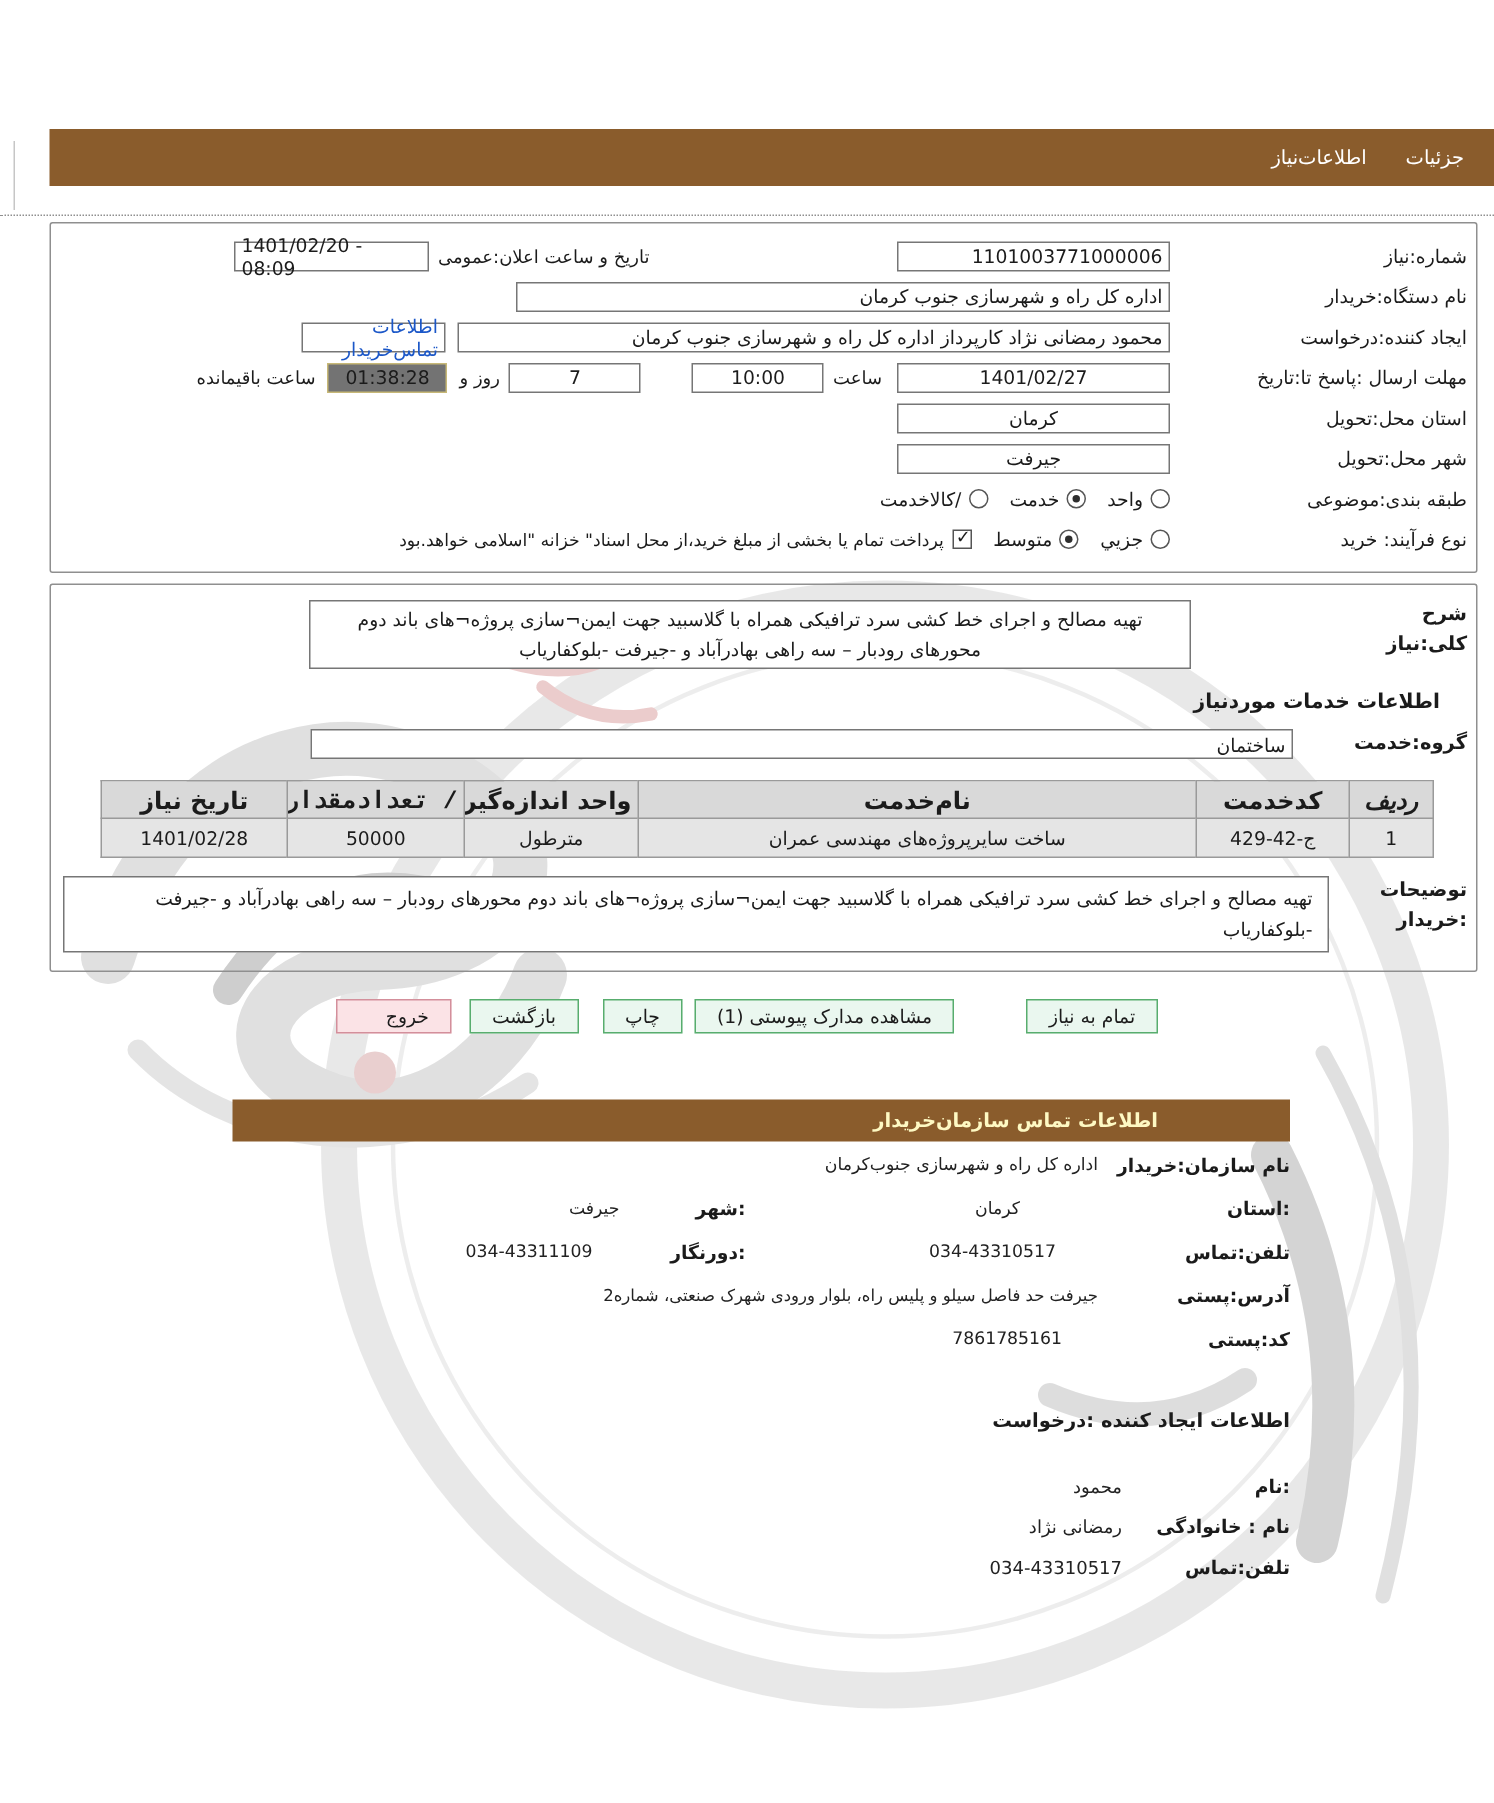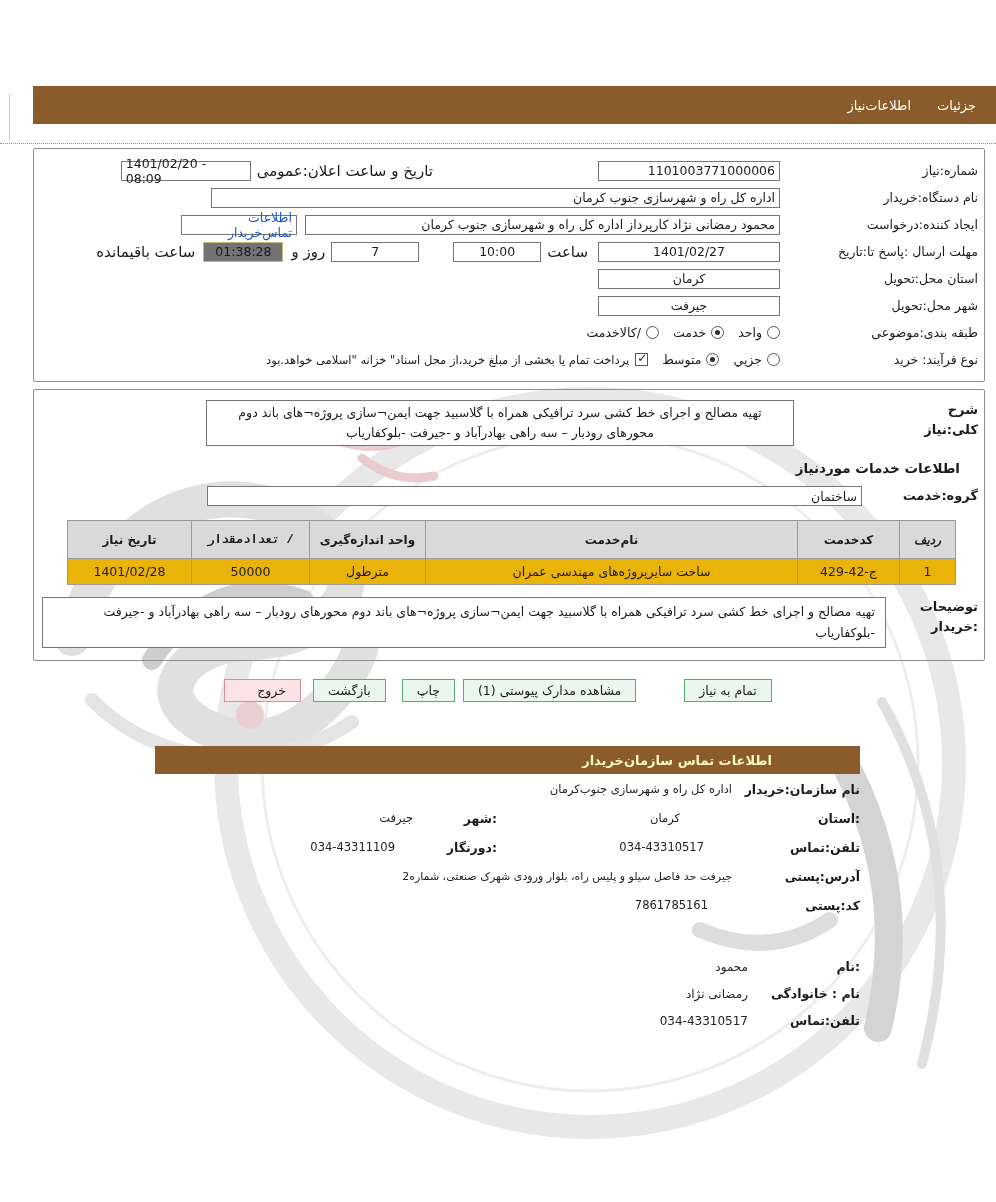--- a/index.html
+++ b/index.html
@@ -12,27 +12,27 @@
   .dotline{position:absolute;top:57px;left:0;width:100%;border-top:1px dotted #8f8f8f;}
 
   .tabbar{margin:86px 0 0 33px;height:38px;background:#8a5c2c;display:flex;align-items:center;
           gap:26px;padding-right:20px;color:#fff;font-size:13px;}
   .tab{cursor:pointer;}
 
   .panel{border:1px solid #8f8f8f;border-radius:2px;margin:0 11px 0 33px;background:transparent;}
   .p1{margin-top:24px;padding:8px 6px;}
   .frow{display:flex;align-items:center;height:27px;}
   .flabel{width:198px;flex:none;font-size:12.5px;text-align:right;padding-left:8px;}
-  .flabel2{font-size:15px;text-align:right;}
+  .flabel2{font-size:12px;text-align:right;}
   .ibox{height:20px;border:1px solid #767676;background:#fff;font-size:12.5px;
         display:flex;align-items:center;padding:0 4px;flex:none;}
   .ibox.center{justify-content:center;}
   .ltr{direction:ltr;unicode-bidi:embed;}
-  .w182{width:182px;}.w130{width:130px;}.w545{width:569px;}.w475{width:475px;}
-  .w108{width:116px;padding-left:12px;}.w88{width:88px;}.w80{width:80px;}.w655{width:655px;}
+  .w182{width:182px;}.w130{width:130px;}.w545{width:436px;}.w475{width:475px;}
+  .w108{width:96px;padding-left:12px;}.w88{width:88px;}.w80{width:80px;}.w655{width:655px;}
   .mr165{margin-right:165px;}.mr34{margin-right:34px;}.mr10{margin-right:10px;}
   .mr8{margin-right:8px;}.mr6{margin-right:6px;}.mr14{margin-right:14px;}
   .cream{background:#737373;border-color:#c7b877;justify-content:center;}
   .linkbox{color:#1b57c8;justify-content:center;cursor:pointer;}
   .radio{width:13px;height:13px;border:1px solid #555;border-radius:50%;background:#fff;
          display:inline-block;position:relative;flex:none;cursor:pointer;}
   .radio.on::after{content:"";position:absolute;inset:3px;border-radius:50%;background:#2e2e2e;}
   .checkbox{width:13px;height:13px;border:1px solid #555;background:#fff;position:relative;
             flex:none;cursor:pointer;}
   .checkbox.on::after{content:"✓";position:absolute;top:-3px;right:0;font-size:12px;color:#1b1b1b;}
@@ -41,24 +41,24 @@
 
   .p2{margin-top:7px;padding:10px 6px 12px;}
   .p2row{display:flex;align-items:flex-start;}
   .p2label{width:88px;flex:none;font-weight:bold;font-size:13px;text-align:right;line-height:1.5;}
   .descbox{width:588px;min-height:46px;border:1px solid #767676;background:#fff;margin-right:96px;
            font-size:12.5px;line-height:1.6;text-align:center;padding:2px 10px;
            display:flex;align-items:center;}
   .svc-title{font-weight:bold;font-size:13.5px;margin:14px 18px 10px;}
   .groupbox{margin-right:28px;}
   .svc-table{border-collapse:collapse;margin:14px 22px 0;width:888px;table-layout:fixed;}
-  .svc-table th,.svc-table td{border:1px solid #9a9a9a;font-size:12px;height:38px;
+  .svc-table th,.svc-table td{border:1px solid #9a9a9a;font-size:16px;height:25px;
                               text-align:center;padding:0 4px;overflow:hidden;white-space:nowrap;}
   .svc-table th{background:#d9d9d9;font-weight:bold;}
-  .svc-table td{background:#eab308;font-size:12.5px;height:26px;}
+  .svc-table td{background:#e5e5e5;font-size:12.5px;height:26px;}
   .c1{width:56px;font-style:italic;}.c2{width:102px;}.c3{width:372px;}.c4{width:116px;}.c5{width:118px;font-family:Liberation Mono, monospace;}.c6{width:124px;}
   .notes{margin-top:12px;}
   .notesbox{width:844px;min-height:50px;border:1px solid #767676;background:#fff;margin-right:4px;
             font-size:12.5px;line-height:1.65;padding:4px 10px;text-align:right;}
 
   .actions{display:flex;justify-content:center;align-items:center;margin-top:18px;}
   .btn{height:23px;border:1px solid #58ad6e;background:#eaf7ef;font-family:inherit;
        font-size:12.5px;padding:0 14px;cursor:pointer;color:#1b1b1b;}
   .btn.pink{border-color:#d38f9b;background:#fbe3e6;}
   .gapR48{margin-right:48px;}.gapR16{margin-right:16px;}.gapR12{margin-right:12px;padding-left:32px;}.gapR8{margin-right:8px;}
@@ -272,20 +272,21 @@
         <span class="cval small">جیرفت حد فاصل سیلو و پلیس راه، بلوار ورودی شهرک صنعتی، شماره2</span>
       </div>
 
       <div class="crow">
         <span class="clabel">کد:پستی</span>
         <span class="cval pr24"><span class="ltr">7861785161</span></span>
       </div>
     </div>
 
     <div class="creator">
+      <div class="ktitle">اطلاعات ایجاد کننده :درخواست</div>
 
       <div class="krow first">
         <span class="klabel">:نام</span>
         <span class="kval">محمود</span>
       </div>
 
       <div class="krow">
         <span class="klabel">نام : خانوادگی</span>
         <span class="kval">رمضانی نژاد</span>
       </div>

